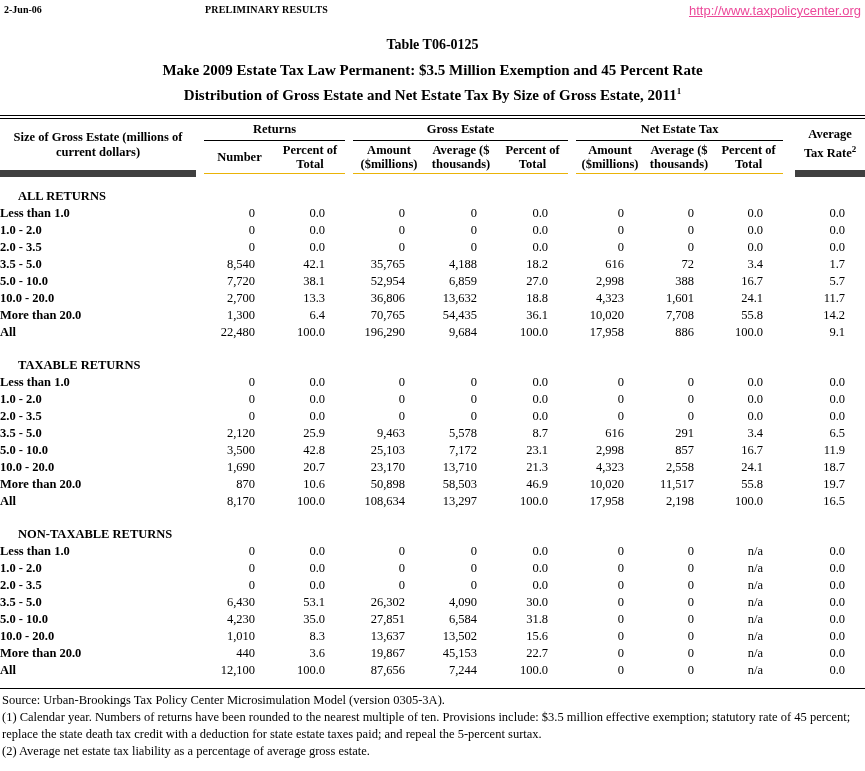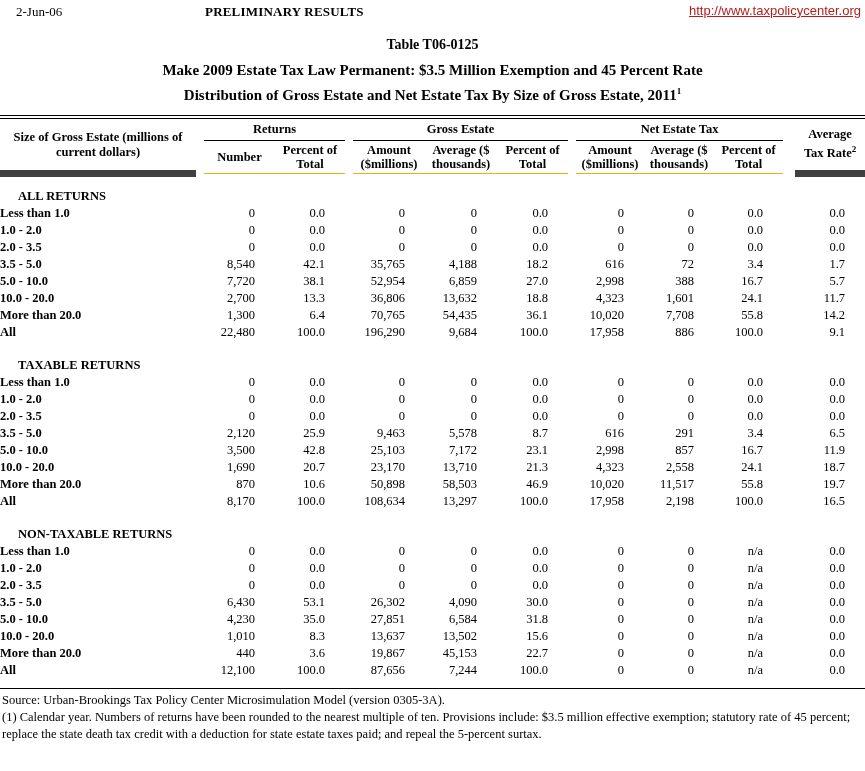--- a/index.html
+++ b/index.html
@@ -3,25 +3,25 @@
 <meta charset="utf-8">
 <style>
   html,body{margin:0;padding:0;background:#fff;}
   body{
     width:865px;height:771px;
     font-family:"Liberation Serif","DejaVu Serif",serif;
     color:#000;font-size:12.5px;position:relative;overflow:hidden;
   }
   
   .topbar{position:relative;height:24px;}
-  .topbar .date{position:absolute;left:16px;top:4px;font-weight:normal;font-size:13px;}
-  .topbar .prelim{position:absolute;left:205px;top:4px;font-weight:bold;font-size:13px;letter-spacing:.2px;}
+  .topbar .date{position:absolute;left:4px;top:4px;font-weight:bold;font-size:10px;}
+  .topbar .prelim{position:absolute;left:205px;top:4px;font-weight:bold;font-size:10px;letter-spacing:.2px;}
   .topbar .url{position:absolute;right:4px;top:3px;
     font-family:"Liberation Sans","DejaVu Sans",sans-serif;
-    font-size:13px;color:#b91c1c;text-decoration:underline;}
+    font-size:13px;color:#ec4899;text-decoration:underline;}
   
   .t1{text-align:center;margin-top:13px;font-weight:bold;font-size:14px;}
   .t2{text-align:center;margin-top:9px;font-weight:bold;font-size:15px;}
   .t3{text-align:center;margin-top:7px;font-weight:bold;font-size:15px;margin-bottom:11px;}
   sup{font-size:9px;}
   
   .rule-double{height:2px;border-top:1px solid #000;border-bottom:1px solid #000;}
   .rule-bottom{border-top:1px solid #000;margin-top:9px;}
   
   table{border-collapse:collapse;table-layout:fixed;width:865px;}
@@ -549,13 +549,14 @@
         <td class="val">0.0</td>
       </tr>
     </tbody>
 </table>
 
 <div class="rule-bottom"></div>
 
 <div class="footer">
   <div>Source: Urban-Brookings Tax Policy Center Microsimulation Model (version 0305-3A).</div>
   <div>(1) Calendar year. Numbers of returns have been rounded to the nearest multiple of ten. Provisions include: $3.5 million effective exemption;  statutory rate of 45 percent; replace the state death tax credit with a deduction for state estate taxes paid; and repeal the 5-percent surtax.</div>
+  <div>(2) Average net estate tax liability as a percentage of average gross estate.</div>
 </div>
 
 </body></html>

